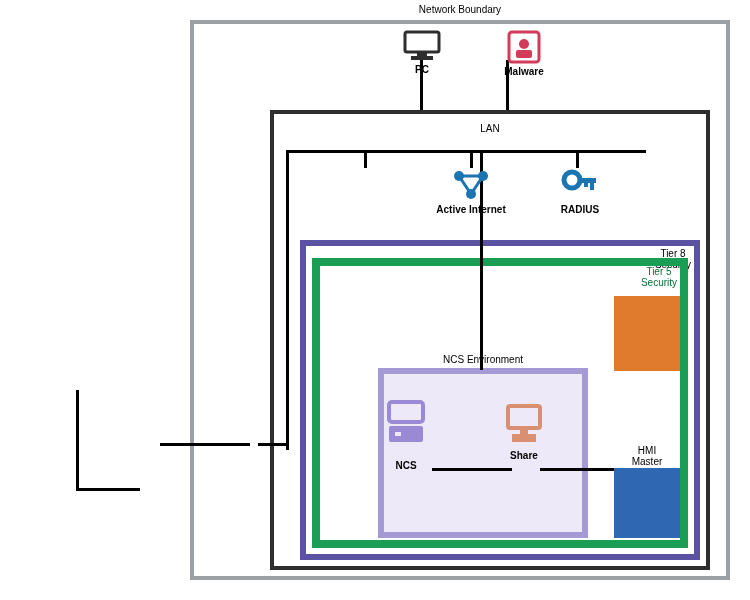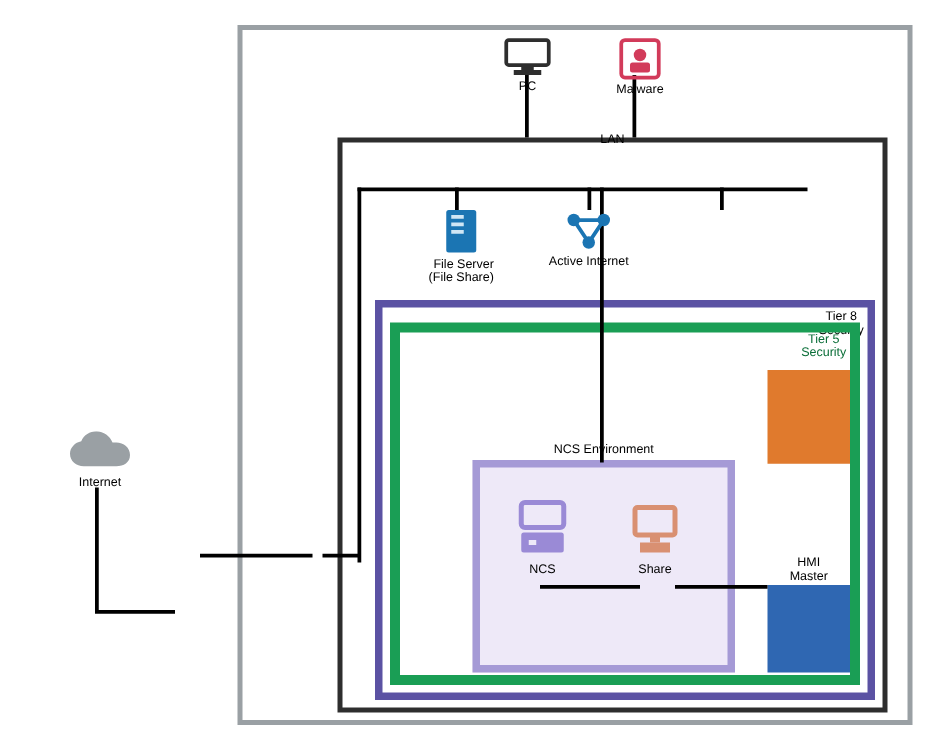--- a/index.html
+++ b/index.html
@@ -1,34 +1,35 @@
 <!DOCTYPE html>
 <html><head>
 <meta charset="utf-8">
 <style>
   html,body{margin:0;padding:0;background:#fff;font-family:Arial,Helvetica,sans-serif;}
   #stage{position:relative;width:750px;height:600px;}
   .box{position:absolute;border-style:solid;box-sizing:border-box;}
   .lbl{position:absolute;font-size:10px;line-height:11px;color:#000;text-align:center;white-space:pre;}
   .node{position:absolute;display:flex;flex-direction:column;align-items:center;}
   .node .ico{display:flex;align-items:center;justify-content:center;}
-  .node .cap{font-size:10px;line-height:11px;color:#000;text-align:right;margin-top:2px;white-space:pre;}
+  .node .cap{font-size:10px;line-height:11px;color:#000;text-align:left;margin-top:2px;white-space:pre;font-weight:bold;}
   .link{position:absolute;background:#000;}
   .link.h{height:3px;}
   .link.v{width:3px;}
 </style>
 </head>
 <body>
 
 <div id="stage">
 
   <div class="box" style="left:190px;top:20px;width:540px;height:560px;border-width:4px;border-color:#9aa0a4;"></div>
+  <div class="lbl" style="left:190px;top:4px;width:540px;">Network Boundary</div>
 
   <div class="box" style="left:270px;top:110px;width:440px;height:460px;border-width:4px;border-color:#2e2e2e;"></div>
-  <div class="lbl" style="left:440px;top:106px;width:100px;">LAN</div>
+  <div class="lbl" style="left:440px;top:123px;width:100px;">LAN</div>
 
   <div class="box" style="left:300px;top:240px;width:400px;height:320px;border-width:6px;border-color:#5b52a3;"></div>
   <div class="lbl" style="left:648px;top:248px;width:50px;">Tier 8
 Security</div>
 
   <div class="box" style="left:312px;top:258px;width:376px;height:290px;border-width:8px;border-color:#1a9e55;background:rgba(26,158,85,0.0);"></div>
   <div class="lbl" style="left:634px;top:266px;width:50px;color:#0a6e38;">Tier 5
 Security</div>
 
   <div class="box" style="left:614px;top:296px;width:66px;height:75px;border-width:0;background:#e07a2d;"></div>
@@ -55,80 +56,71 @@
   <div class="link v" style="left:364px;top:150px;height:18px;"></div>
   <div class="link v" style="left:470px;top:150px;height:18px;"></div>
   <div class="link v" style="left:576px;top:150px;height:18px;"></div>
 
   <div class="link v" style="left:480px;top:150px;height:220px;"></div>
 
   <div class="link h" style="left:432px;top:468px;width:80px;"></div>
 
   <div class="link h" style="left:540px;top:468px;width:74px;"></div>
 
-  <div class="node" style="left:50px;top:345px;width:60px;">
-    <div class="ico">
-      <svg width="54" height="34" viewBox="0 0 54 34">
-          <path d="M14 28c-6 0-11-4-11-10 0-5 4-9 9-10 2-5 7-8 12-8 6 0 11 4 13 9 1 0 2 0 3 0 6 0 11 4 11 10s-5 9-11 9H14z" fill="#9aa0a4"></path>
-        </svg>
-    </div>
-    <div class="cap">Internet</div>
-  </div>
 
 
 
   <div class="node" style="left:398px;top:30px;width:48px;">
     <div class="ico">
       <svg width="38" height="32" viewBox="0 0 38 32">
         <rect x="2" y="2" width="34" height="20" rx="2" fill="none" stroke="#2e2e2e" stroke-width="3"></rect>
         <rect x="14" y="22" width="10" height="4" fill="#2e2e2e"></rect>
         <rect x="8" y="26" width="22" height="4" fill="#2e2e2e"></rect>
       </svg>
     </div>
     <div class="cap">PC</div>
   </div>
 
-  <div class="node" style="left:488px;top:30px;width:48px;">
+  <div class="node" style="left:500px;top:30px;width:48px;">
     <div class="ico">
       <svg width="34" height="34" viewBox="0 0 34 34">
         <rect x="2" y="2" width="30" height="30" rx="3" fill="none" stroke="#d23b5a" stroke-width="3"></rect>
         <circle cx="17" cy="14" r="5" fill="#d23b5a"></circle>
         <rect x="9" y="20" width="16" height="8" rx="2" fill="#d23b5a"></rect>
       </svg>
     </div>
     <div class="cap">Malware</div>
   </div>
 
-  <div class="node" style="left:334px;top:166px;width:70px;">
-    <div class="ico">
-      <svg width="30" height="38" viewBox="0 0 30 38">
-        <rect x="3" y="2" width="24" height="34" rx="2" fill="#1b75b3"></rect>
-        <rect x="7" y="6" width="10" height="3" fill="#cfe6f5"></rect>
-        <rect x="7" y="12" width="10" height="3" fill="#cfe6f5"></rect>
-        <rect x="7" y="18" width="10" height="3" fill="#cfe6f5"></rect>
-      </svg>
-    </div>
-    <div class="cap">File Server
-(File Share)</div>
-  </div>
 
   <div class="node" style="left:430px;top:166px;width:82px;">
     <div class="ico">
       <svg width="44" height="36" viewBox="0 0 44 36">
         <circle cx="10" cy="10" r="5" fill="#1b75b3"></circle>
         <circle cx="34" cy="10" r="5" fill="#1b75b3"></circle>
         <circle cx="22" cy="28" r="5" fill="#1b75b3"></circle>
         <path d="M10 10 L34 10 L22 28 Z" fill="none" stroke="#1b75b3" stroke-width="3"></path>
       </svg>
     </div>
     <div class="cap">Active Internet</div>
   </div>
 
+  <div class="node" style="left:550px;top:166px;width:60px;">
+    <div class="ico">
+      <svg width="40" height="36" viewBox="0 0 40 36">
+        <circle cx="12" cy="14" r="8" fill="none" stroke="#1b75b3" stroke-width="5"></circle>
+        <rect x="18" y="12" width="18" height="5" fill="#1b75b3"></rect>
+        <rect x="30" y="12" width="4" height="12" fill="#1b75b3"></rect>
+        <rect x="24" y="12" width="4" height="9" fill="#1b75b3"></rect>
+      </svg>
+    </div>
+    <div class="cap">RADIUS</div>
+  </div>
 
-  <div class="node" style="left:404px;top:398px;width:60px;">
+  <div class="node" style="left:376px;top:398px;width:60px;gap:10px;">
     <div class="ico">
       <svg width="46" height="50" viewBox="0 0 46 50">
         <rect x="6" y="4" width="34" height="20" rx="3" fill="none" stroke="#9a8ad6" stroke-width="4"></rect>
         <rect x="6" y="28" width="34" height="16" rx="2" fill="#9a8ad6"></rect>
         <rect x="12" y="34" width="6" height="4" fill="#eee9f8"></rect>
       </svg>
     </div>
     <div class="cap">NCS</div>
   </div>
 

